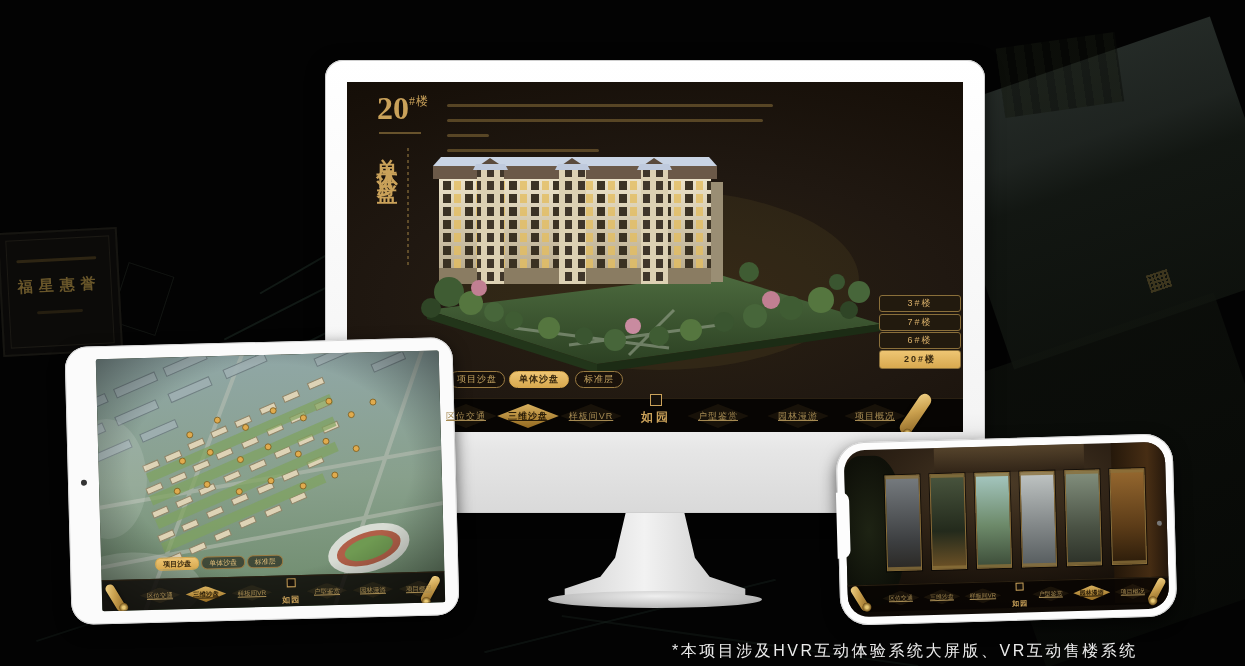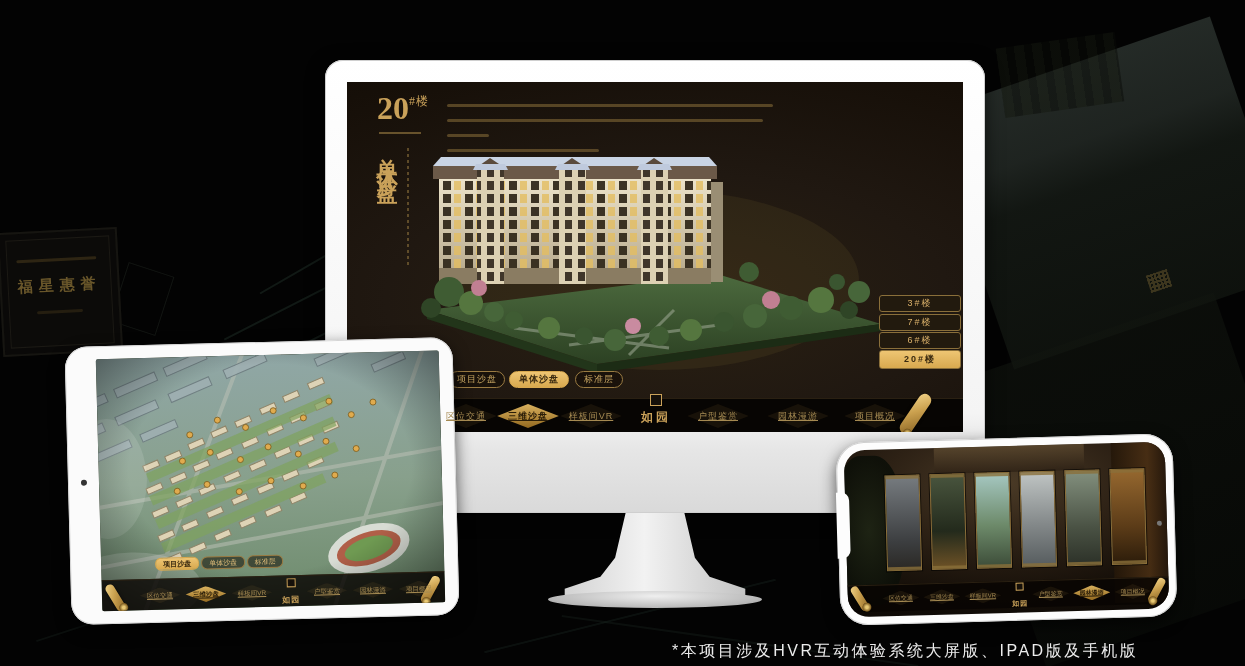--- a/index.html
+++ b/index.html
@@ -440,15 +440,15 @@
         <div class="nav-item pn3"><i class="dia"></i><span class="lbl">户型鉴赏</span></div>
         <div class="nav-item pn4 active"><i class="dia"></i><span class="lbl">园林漫游</span></div>
         <div class="nav-item pn5"><i class="dia"></i><span class="lbl">项目概况</span></div>
         <div class="scroll ph-scroll-r"></div>
       </div>
     </div>
     <div class="ph-notch"></div>
     <div class="ph-cam"></div>
   </div>
 
-  <div class="footnote">*本项目涉及HVR互动体验系统大屏版、IPAD版及手机版</div>
+  <div class="footnote">*本项目涉及HVR互动体验系统大屏版、VR互动售楼系统</div>
 
 </div>
 
 </body></html>

